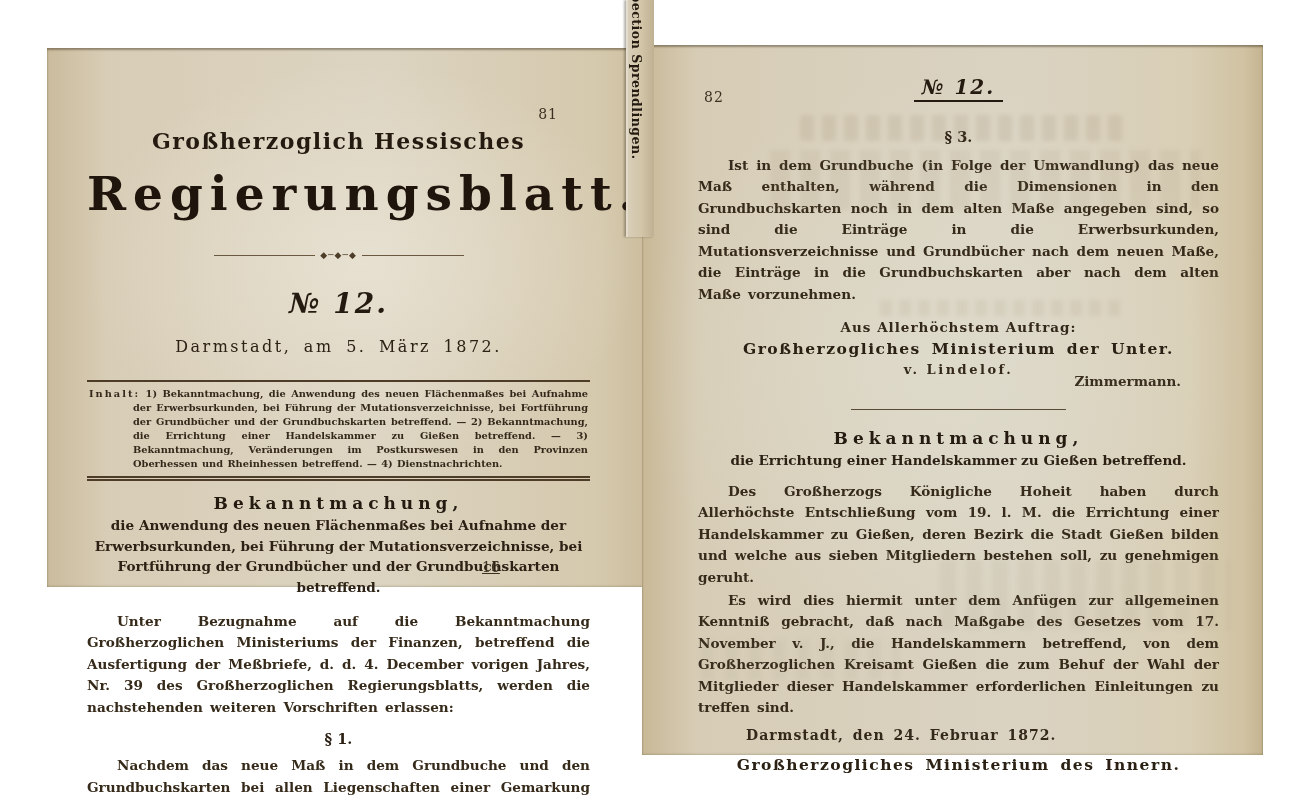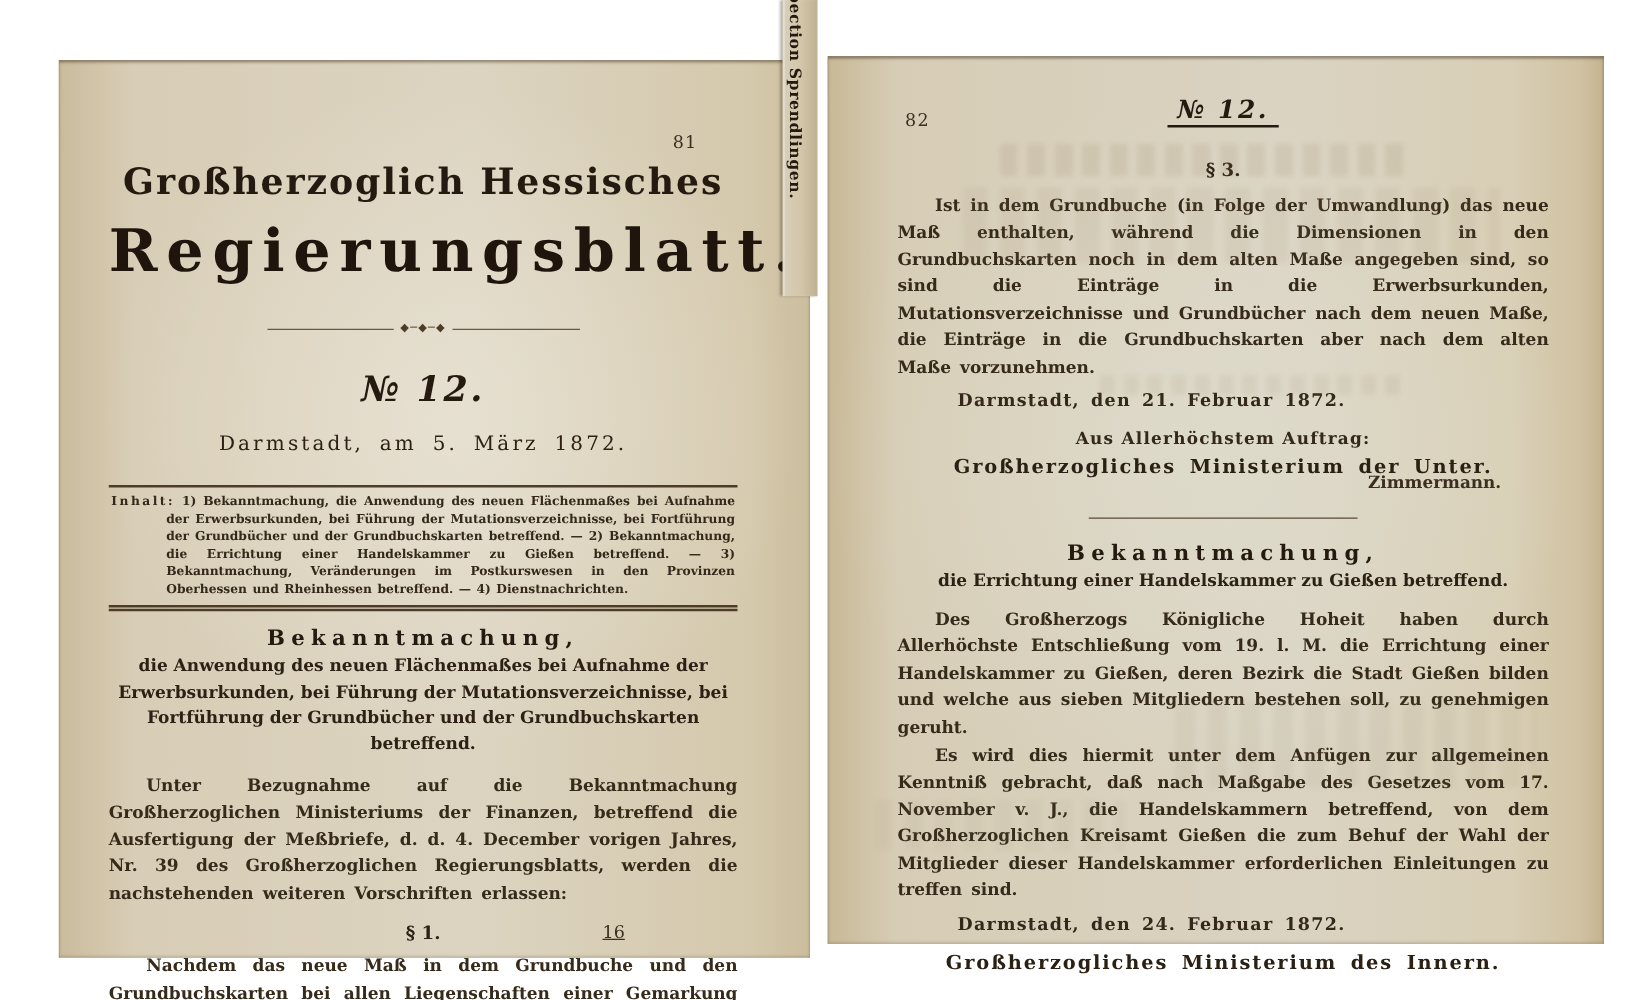--- a/index.html
+++ b/index.html
@@ -8,40 +8,40 @@
 
   .spread { position: absolute; left: 0; top: 0; width: 1300px; height: 800px; background: #ffffff; }
 
   .page {
     position: absolute;
     background:
       radial-gradient(ellipse 70% 55% at 50% 42%, rgba(235,230,216,.55), rgba(235,230,216,0) 75%),
       linear-gradient(to bottom, #bdab8b 0%, #cfc2a6 4%, #d9cfba 12%, #dcd4c1 50%, #d7cbb1 88%, #cec09f 100%);
     box-shadow: inset 0 2px 2px rgba(62,50,32,.45), inset 0 -1px 2px rgba(90,75,50,.25);
   }
-  .page-left  { left: 47px;  top: 48px; width: 601px; height: 718px;
+  .page-left  { left: 47px;  top: 48px; width: 601px; height: 539px;
     background:
       radial-gradient(ellipse 62% 50% at 52% 40%, rgba(238,233,220,.6), rgba(238,233,220,0) 75%),
       linear-gradient(to right, #cabb9c 0%, #d8cdb6 10%, #dcd4c1 55%, #d5c9ad 92%, #cbbd9d 100%),
       linear-gradient(to bottom, #bdab8b 0%, #d3c7ad 6%, #dad1bd 15%, #d9cfba 100%);
   }
-  .page-right { left: 662px; top: 45px; width: 621px; height: 710px;
+  .page-right { left: 642px; top: 45px; width: 621px; height: 710px;
     background:
       radial-gradient(ellipse 62% 52% at 48% 45%, rgba(226,226,212,.55), rgba(226,226,212,0) 78%),
       linear-gradient(to right, #c8b896 0%, #d7cdb6 9%, #dad3c2 60%, #d9cfb6 88%, #d0c2a2 97%, #c4b38f 100%),
       linear-gradient(to bottom, #c2b192 0%, #d4c9ae 7%, #d9d1bd 16%, #d8cfba 100%);
   }
 
   .inner-l { position: absolute; left: 40px; right: 58px; top: 0; }
   .inner-r { position: absolute; left: 56px; right: 44px; top: 0; }
 
   .pagenum { position: absolute; font-size: 14px; letter-spacing: 1px; color: #3b2f20; }
 
   
-  .masthead1 { margin-top: 80px; text-align: center; font-size: 29px; font-weight: bold; letter-spacing: 1.5px; color: #241a10; }
+  .masthead1 { margin-top: 80px; text-align: center; font-size: 22px; font-weight: bold; letter-spacing: 1.5px; color: #241a10; }
   .masthead2 { margin-top: 12px; text-align: center; font-size: 47px; font-weight: bold; letter-spacing: 7px; color: #1f150c; }
 
   .ornament { display: flex; align-items: center; width: 250px; margin: 30px auto 0; }
   .ornament .line { flex: 1; height: 1px; background: #6a5940; }
   .ornament .knot { margin: 0 5px; font-size: 9px; color: #4d3d28; letter-spacing: 1px; line-height: 1; }
 
   .issue-no { margin-top: 27px; text-align: center; font-size: 28px; font-weight: bold; font-style: italic; letter-spacing: 2px; color: #241a10; }
   .dateline-main { margin-top: 17px; text-align: center; font-size: 16px; letter-spacing: 2.5px; word-spacing: 5px; color: #2c2114; }
 
   .inhalt { margin-top: 25px; border-top: 2px solid #4d3d28; border-bottom: 5px double #4d3d28; padding: 5px 2px 6px 2px;
@@ -137,24 +137,24 @@
     <div class="pagenum" style="left: 62px; top: 44px;">82</div>
 
     <div class="inner-r">
       <div class="rp-issue-wrap">
         <span class="rp-issue">№ 12.</span>
       </div>
 
       <div class="sect mt26">§ 3.</div>
       <div class="para mt10">Ist in dem Grundbuche (in Folge der Umwandlung) das neue Maß enthalten, während die Dimensionen in den Grundbuchskarten noch in dem alten Maße angegeben sind, so sind die Einträge in die Erwerbsurkunden, Mutationsverzeichnisse und Grundbücher nach dem neuen Maße, die Einträge in die Grundbuchskarten aber nach dem alten Maße vorzunehmen.</div>
 
-      <div class="dateline-sub mt8">Darmstadt, den 21. Februar 1872.</div>
 
       <div class="auftrag mt14">Aus Allerhöchstem Auftrag:</div>
       <div class="ministry mt4">Großherzogliches Ministerium der Unter.</div>
+      <div class="signer mt4">v. Lindelof.</div>
       <div class="countersign" style="margin-top:-4px;">Zimmermann.</div>
 
       <div class="divider mt20"></div>
 
       <div class="ann-head mt18">Bekanntmachung,</div>
       <div class="ann-sub mt2">die Errichtung einer Handelskammer zu Gießen betreffend.</div>
 
       <div class="para mt10">Des Großherzogs Königliche Hoheit haben durch Allerhöchste Entschließung vom 19. l. M. die Errichtung einer Handelskammer zu Gießen, deren Bezirk die Stadt Gießen bilden und welche aus sieben Mitgliedern bestehen soll, zu genehmigen geruht.</div>
       <div class="para mt2">Es wird dies hiermit unter dem Anfügen zur allgemeinen Kenntniß gebracht, daß nach Maßgabe des Gesetzes vom 17. November v. J., die Handelskammern betreffend, von dem Großherzoglichen Kreisamt Gießen die zum Behuf der Wahl der Mitglieder dieser Handelskammer erforderlichen Einleitungen zu treffen sind.</div>
 

